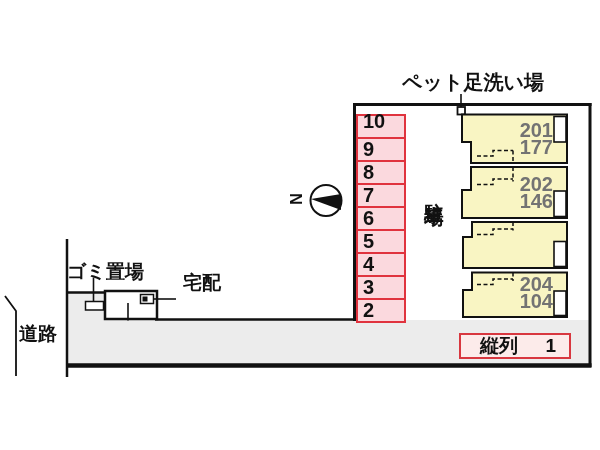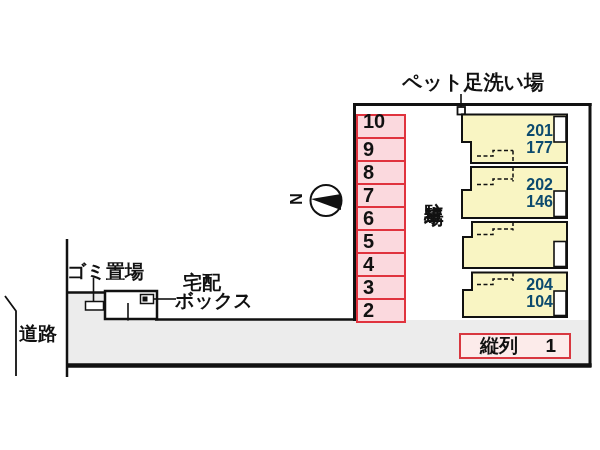--- a/index.html
+++ b/index.html
@@ -10,21 +10,21 @@
   .lbl{position:absolute;color:#111;white-space:nowrap;font-weight:bold;}
   .fs19{font-size:19px;}
   .fs20{font-size:20px;}
   svg{position:absolute;left:0;top:0;}
   .stall-num{
     position:absolute;left:363px;width:40px;height:23px;line-height:23px;
     font-size:20px;font-weight:bold;color:#111;
   }
   .unit-num{
     position:absolute;left:500px;width:53px;text-align:right;
-    font-size:16px;line-height:17px;font-weight:bold;color:#0c4a6e;
+    font-size:20px;line-height:17px;font-weight:bold;color:#737373;
   }
   #tandem-box{
     position:absolute;left:459px;top:333px;width:112px;height:26px;
     background:#fcebea;border:2px solid #d8373f;box-sizing:border-box;
     display:flex;justify-content:space-between;align-items:center;
     padding:0 13px 0 19px;font-size:19px;font-weight:bold;color:#111;
   }
   #parking-lot-label{
     position:absolute;left:421px;top:187px;writing-mode:vertical-rl;
     font-size:19px;letter-spacing:3px;font-weight:bold;color:#111;
@@ -106,21 +106,20 @@
       <circle cx="326" cy="200.5" r="15.5" fill="#ffffff" stroke="#111" stroke-width="2"></circle>
       <polygon points="311,199 341,194 341,210" fill="#111"></polygon>
     </g>
   </svg>
 
   <div class="lbl fs20" style="left:402px;top:69px;">ペット足洗い場</div>
   <div id="parking-lot-label">駐車場</div>
   <div id="north-letter">N</div>
   <div class="lbl fs19" style="left:67px;top:259px;">ゴミ置場</div>
   <div class="lbl fs19" style="left:183px;top:270px;">宅配</div>
-  <div class="lbl fs19" style="left:175px;top:288px;">ボックス</div>
   <div class="lbl fs19" style="left:19px;top:321px;">道路</div>
 
   <div class="stall-num" style="top:98px;margin-top:12px;">10</div>
   <div class="stall-num" style="top:138px;">9</div>
   <div class="stall-num" style="top:161px;">8</div>
   <div class="stall-num" style="top:184px;">7</div>
   <div class="stall-num" style="top:207px;">6</div>
   <div class="stall-num" style="top:230px;">5</div>
   <div class="stall-num" style="top:253px;">4</div>
   <div class="stall-num" style="top:276px;">3</div>

